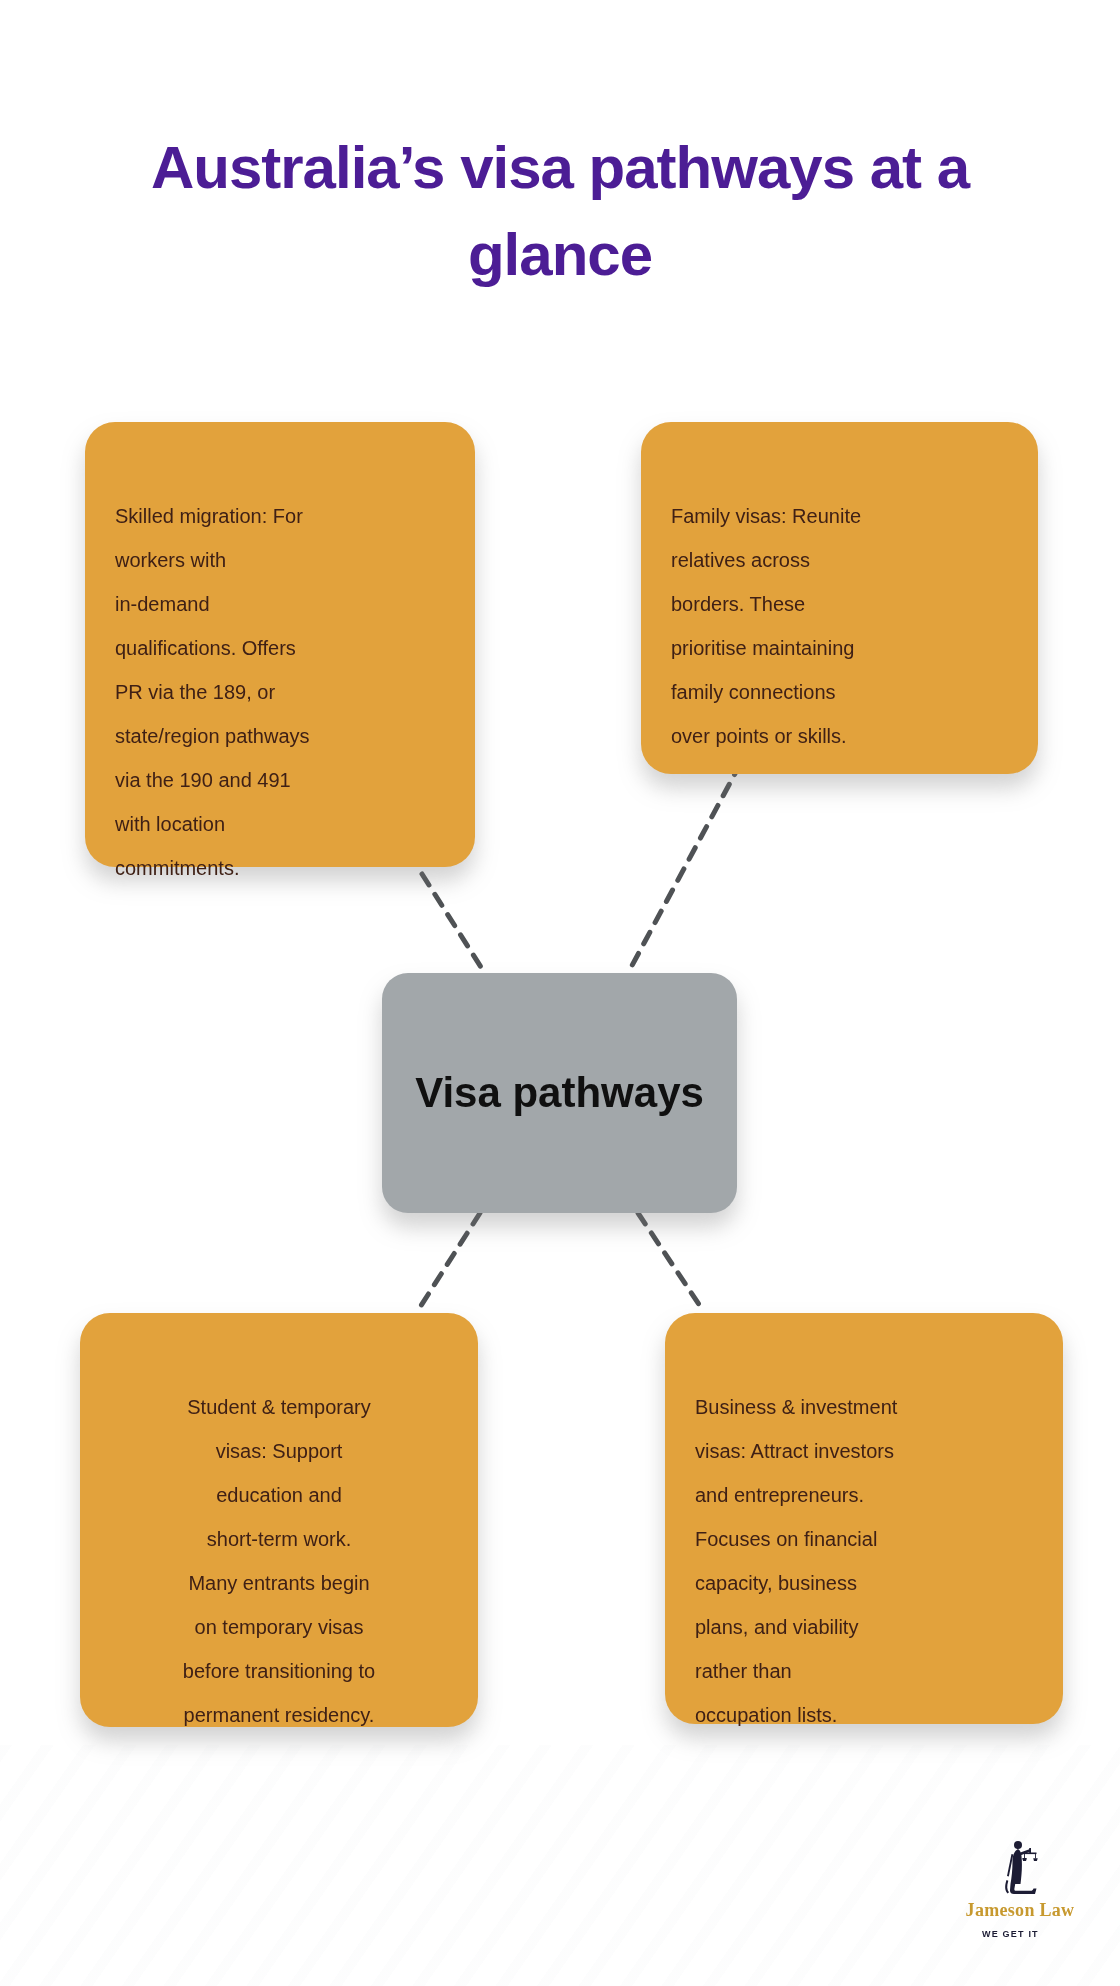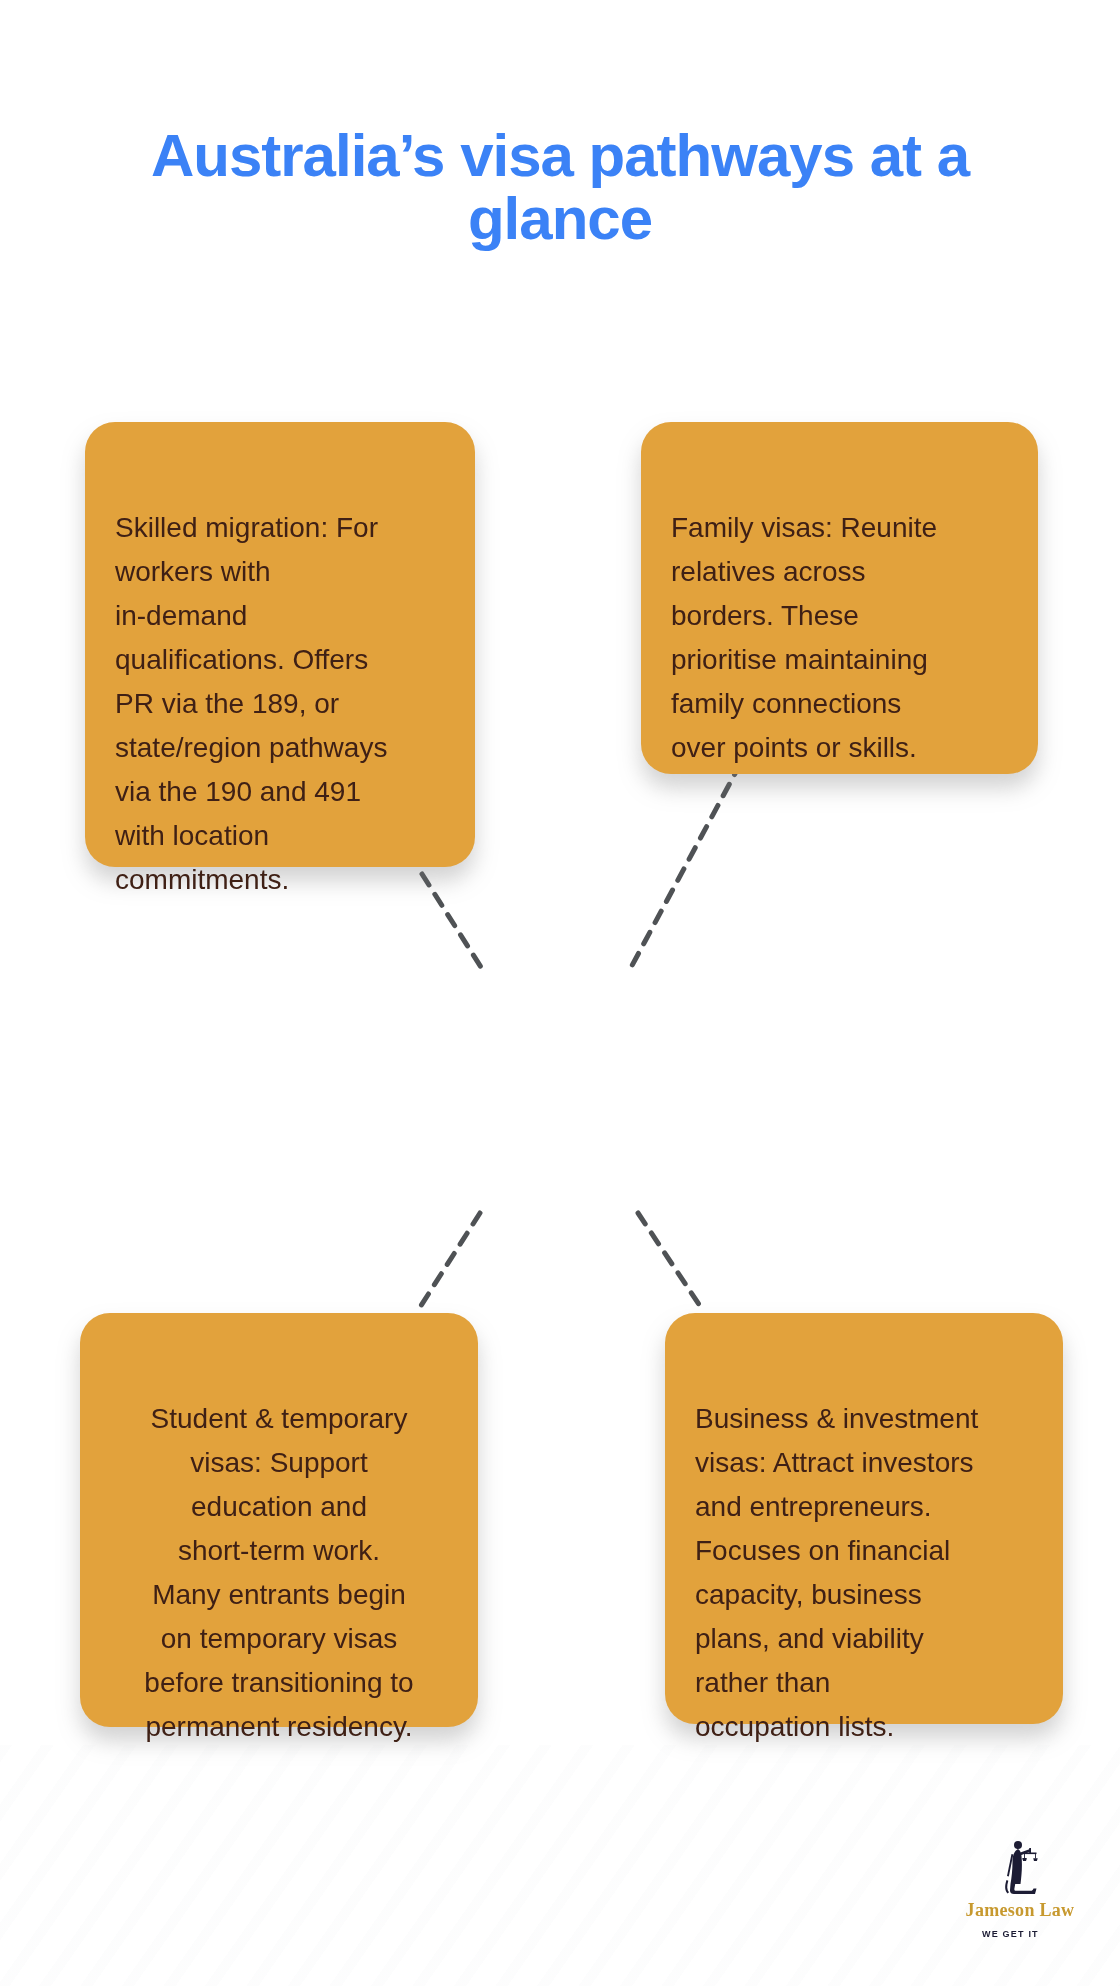--- a/index.html
+++ b/index.html
@@ -16,34 +16,34 @@
     background: #ffffff;
     overflow: hidden;
   }
   .title {
     position: absolute;
     top: 84px;
     left: 0;
     width: 1120px;
     text-align: center;
     font-size: 60px;
-    line-height: 63px;
+    line-height: 87px;
     font-weight: 700;
     letter-spacing: -1px;
-    color: #3b82f6;
+    color: #4c1d95;
     white-space: pre-line;
   }
   .card {
     position: absolute;
     background: var(--node_fill, #E2A23C);
     border-radius: 30px;
-    padding: 40px 30px 0 30px;
+    padding: 28px 30px 0 30px;
     box-sizing: border-box;
     color: var(--node_text, #3F2015);
-    font-size: 28px;
+    font-size: 20px;
     line-height: 44px;
     white-space: pre-line;
     box-shadow: 0 14px 22px rgba(125,125,125,0.35);
   }
   .card::before {
     content: "";
     position: absolute;
     inset: 0;
     background: var(--node_ghost, #EDB559);
     border-radius: inherit;
@@ -158,20 +158,23 @@
 
   <div class="card" id="card-family">
     <span>Family visas: Reunite
 relatives across
 borders. These
 prioritise maintaining
 family connections
 over points or skills.</span>
   </div>
 
+  <div class="center-node">
+    <span>Visa pathways</span>
+  </div>
 
   <div class="card" id="card-student">
     <span>Student &amp; temporary
 visas: Support
 education and
 short-term work.
 Many entrants begin
 on temporary visas
 before transitioning to
 permanent residency.</span>

